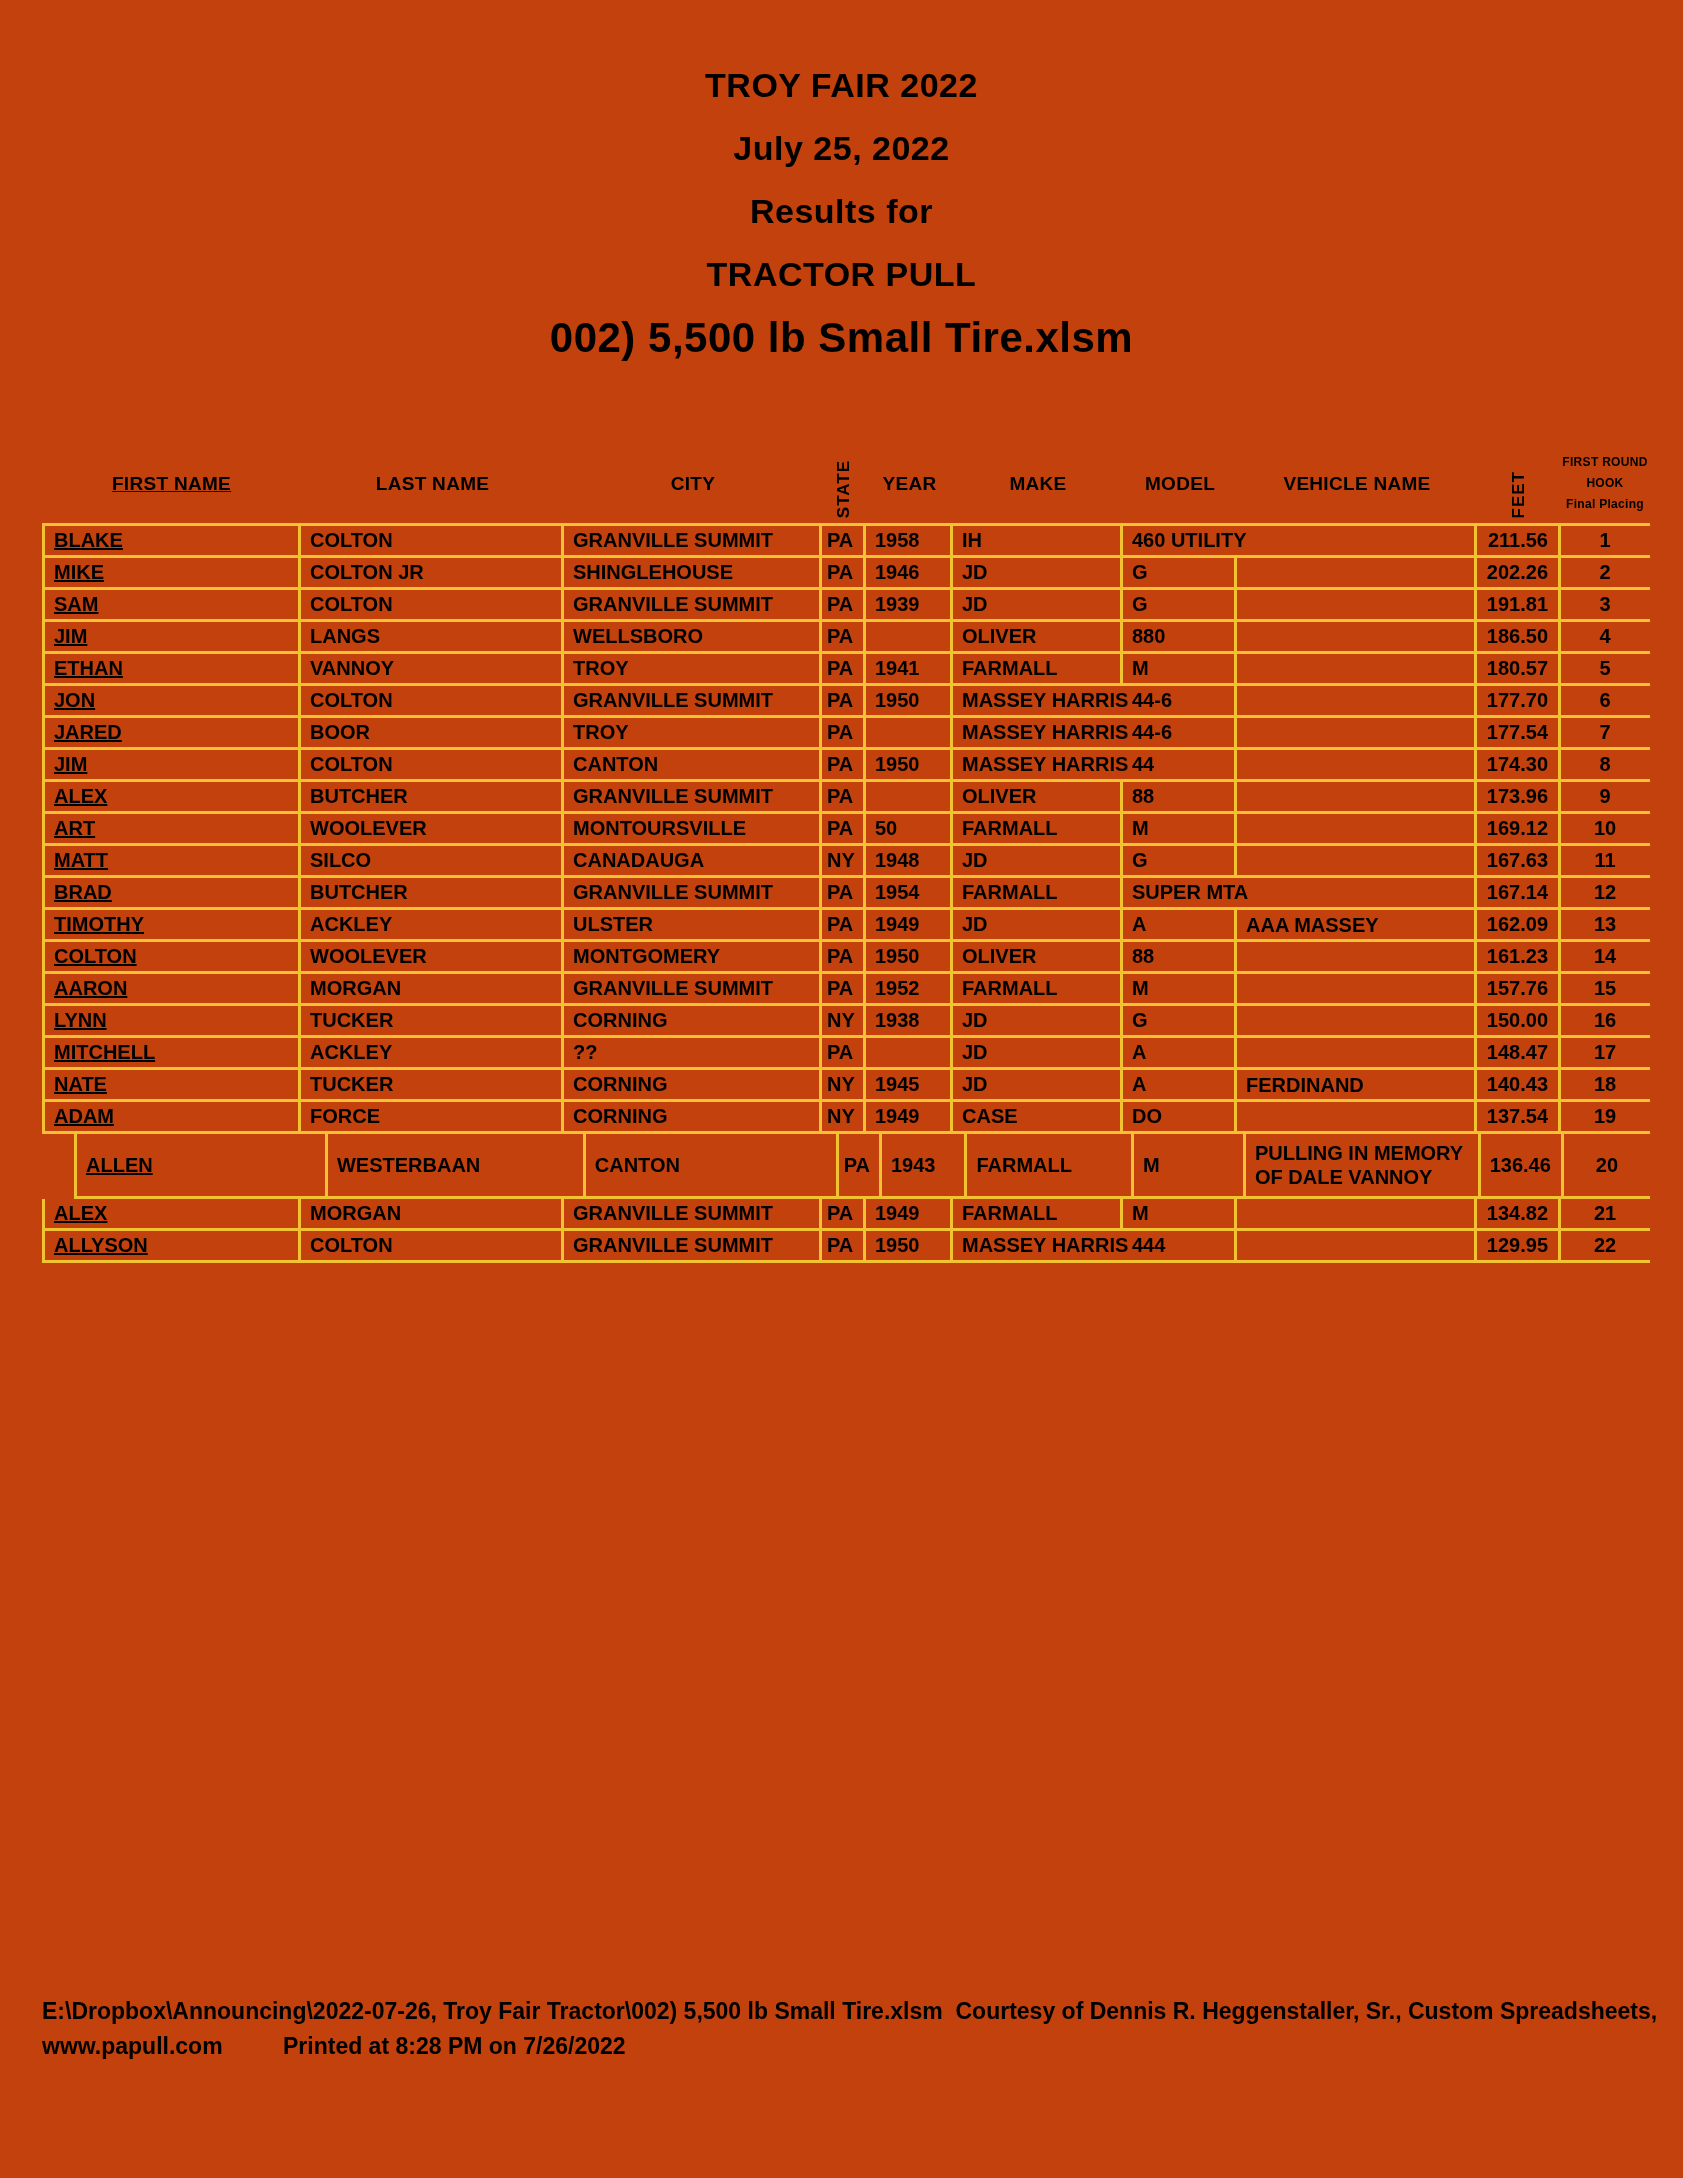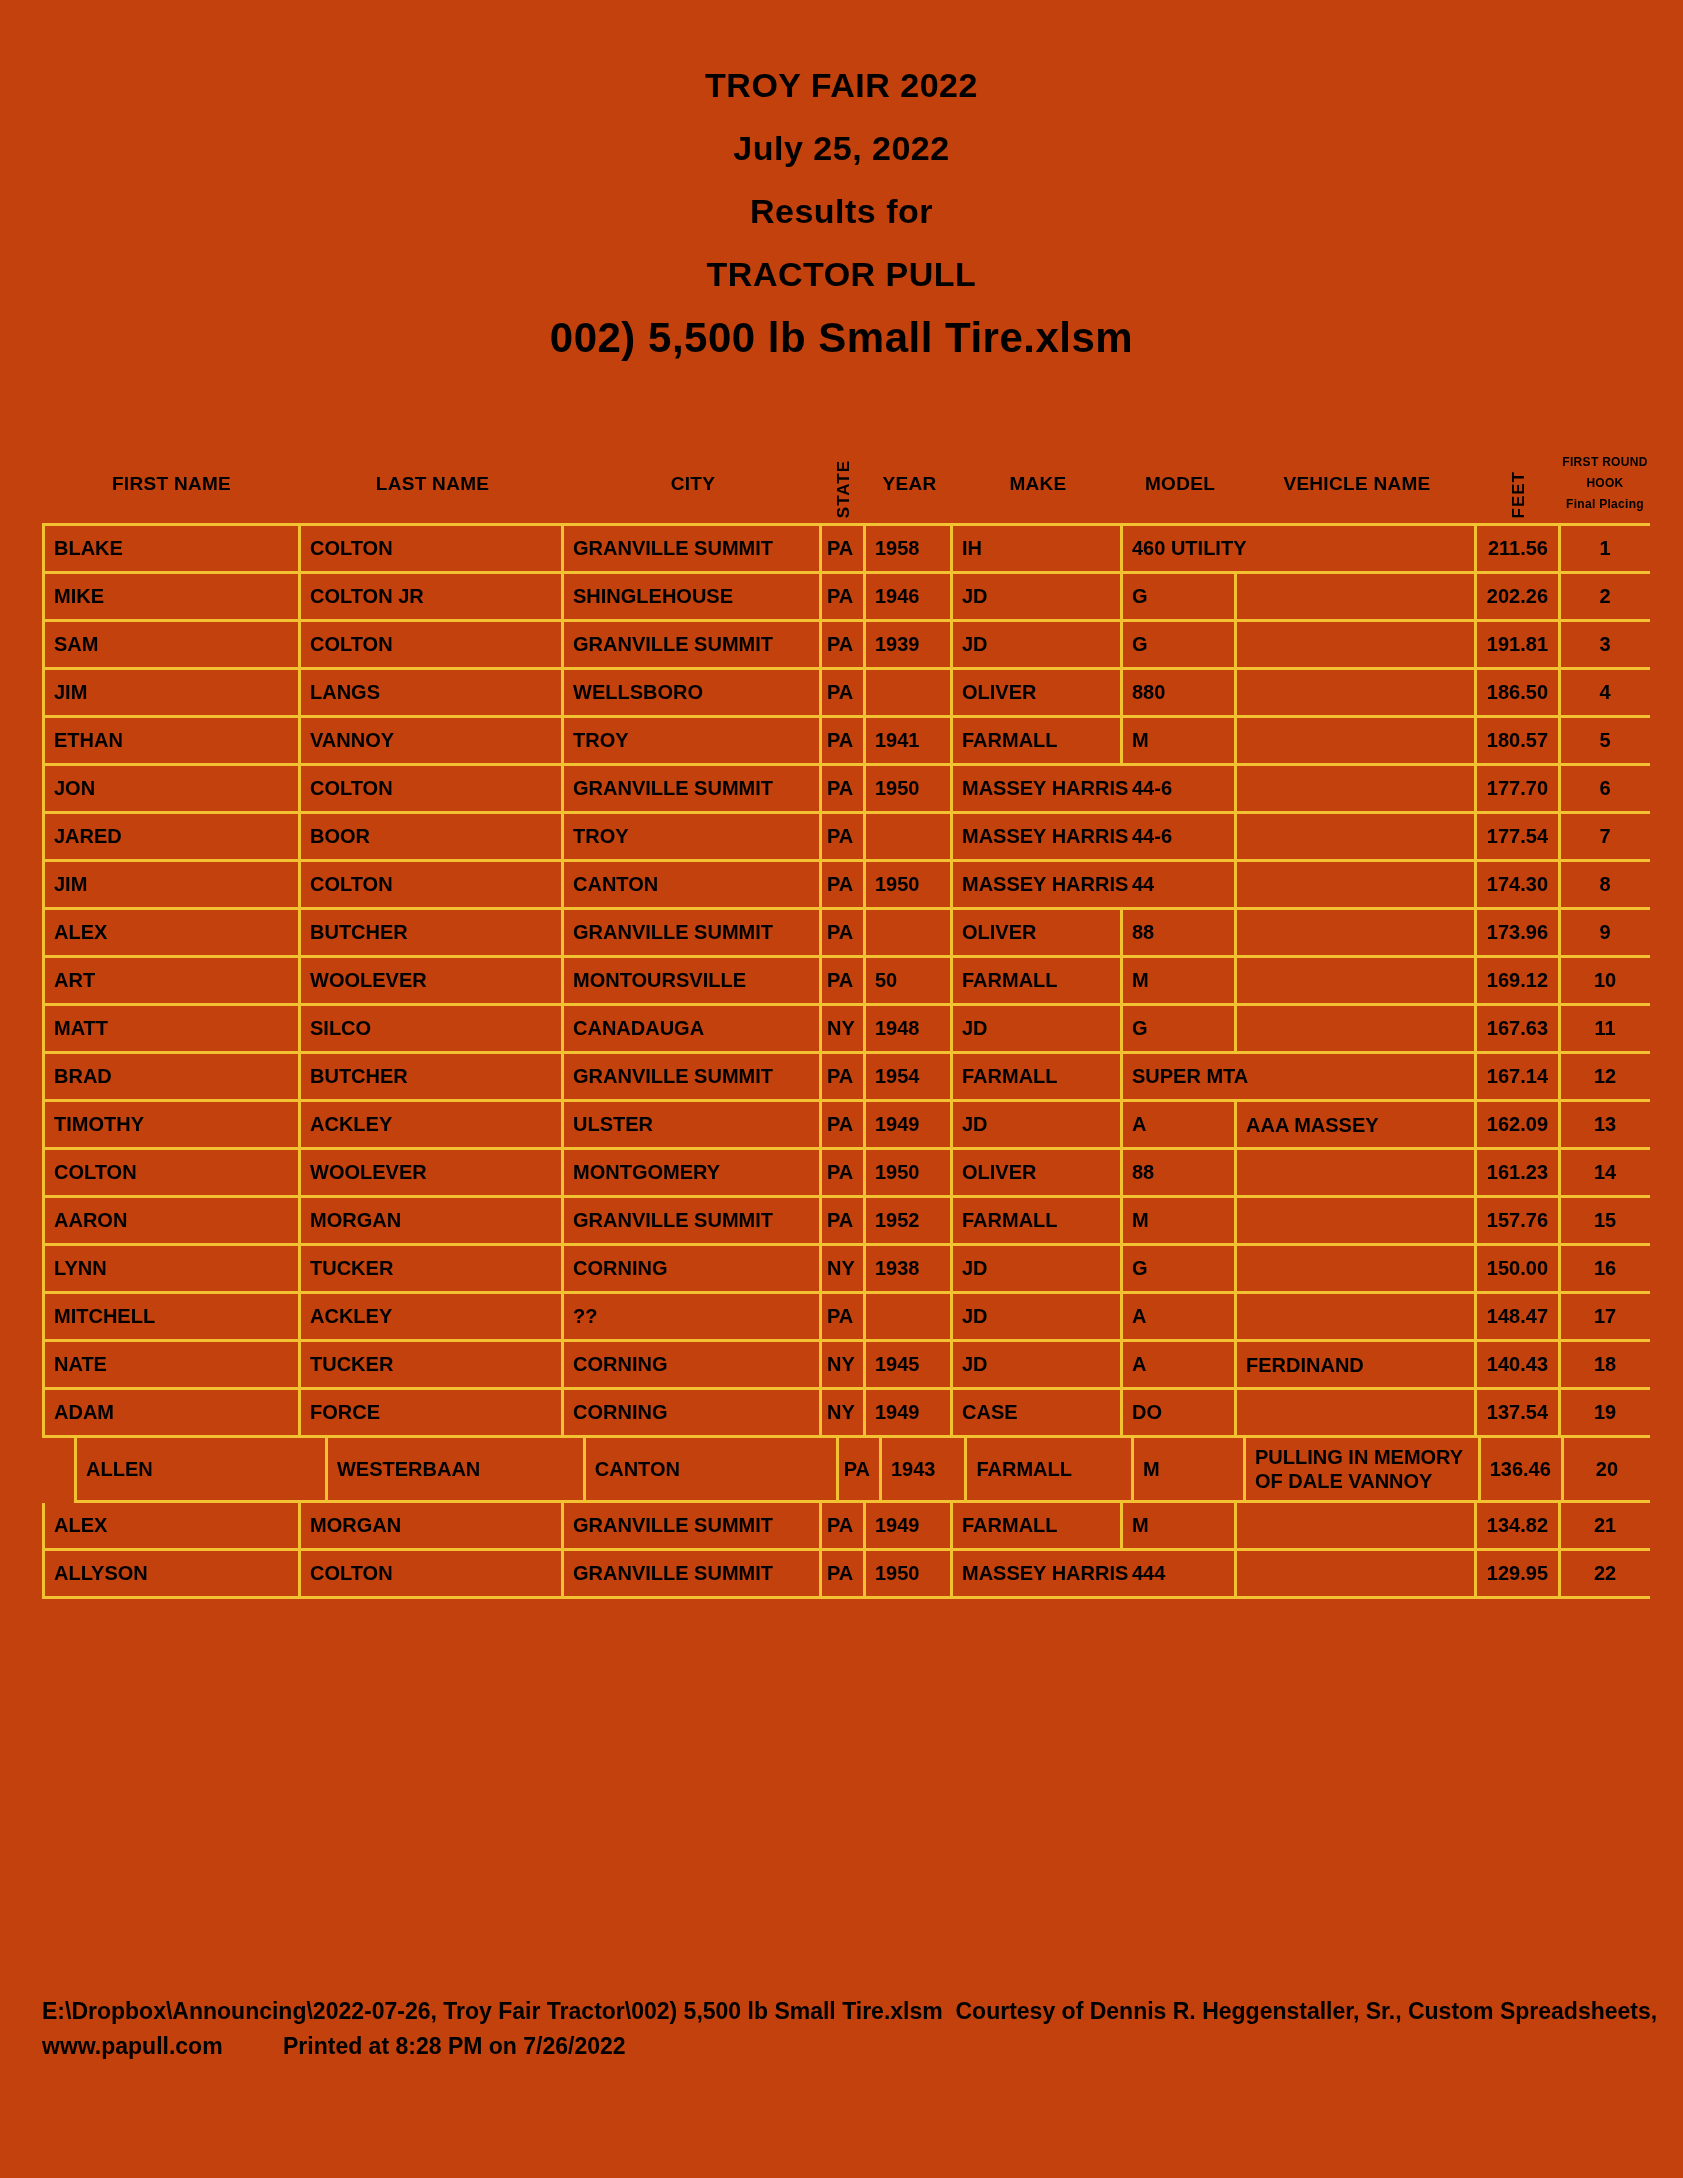--- a/index.html
+++ b/index.html
@@ -20,34 +20,34 @@
 
   
   .thead { position: absolute; top: 436px; left: 42px; width: 1608px; height: 87px; display: flex; }
   .hc { display: flex; align-items: center; justify-content: center; font-size: 19px; padding-top: 8px; letter-spacing: 0.3px; }
   .hc.vcell { align-items: flex-end; padding-top: 0; padding-bottom: 5px; }
   .vert { writing-mode: vertical-rl; transform: rotate(180deg); font-size: 17px; letter-spacing: 1px; }
   .hook { display: flex; flex-direction: column; align-items: center; justify-content: flex-end; padding-bottom: 8px; padding-top: 0; }
   .hook div { font-size: 12px; line-height: 21px; white-space: nowrap; }
 
   
-  .c-first  { width: 259px; }
+  .c-first  { width: 259px; text-decoration: underline; }
   .c-last   { width: 263px; }
   .c-city   { width: 258px; }
   .c-state  { width: 44px;  }
   .c-year   { width: 87px;  }
   .c-make   { width: 170px; }
   .c-model  { width: 114px; }
   .c-vehicle{ width: 240px; }
   .c-feet   { width: 84px;  }
   .c-place  { width: 88px;  }
 
   
   .tbody { position: absolute; top: 523px; left: 42px; width: 1608px; border-top: 3px solid var(--grid); }
-  .row { display: flex; height: 48px; border-bottom: 3px solid var(--grid); }
+  .row { display: flex; height: 32px; border-bottom: 3px solid var(--grid); }
   .row.tall { height: 65px; margin-left: 32px; }
   .cell {
     display: flex; align-items: center;
     border-right: 3px solid var(--grid);
     padding-left: 9px; font-size: 20px;
     white-space: nowrap; position: relative;
   }
   .cell.c-first { border-left: 3px solid var(--grid); }
   .cell.c-place { border-right: none; justify-content: center; padding-left: 0; }
   .cell.c-feet  { justify-content: flex-end; padding-right: 10px; padding-left: 0; }

